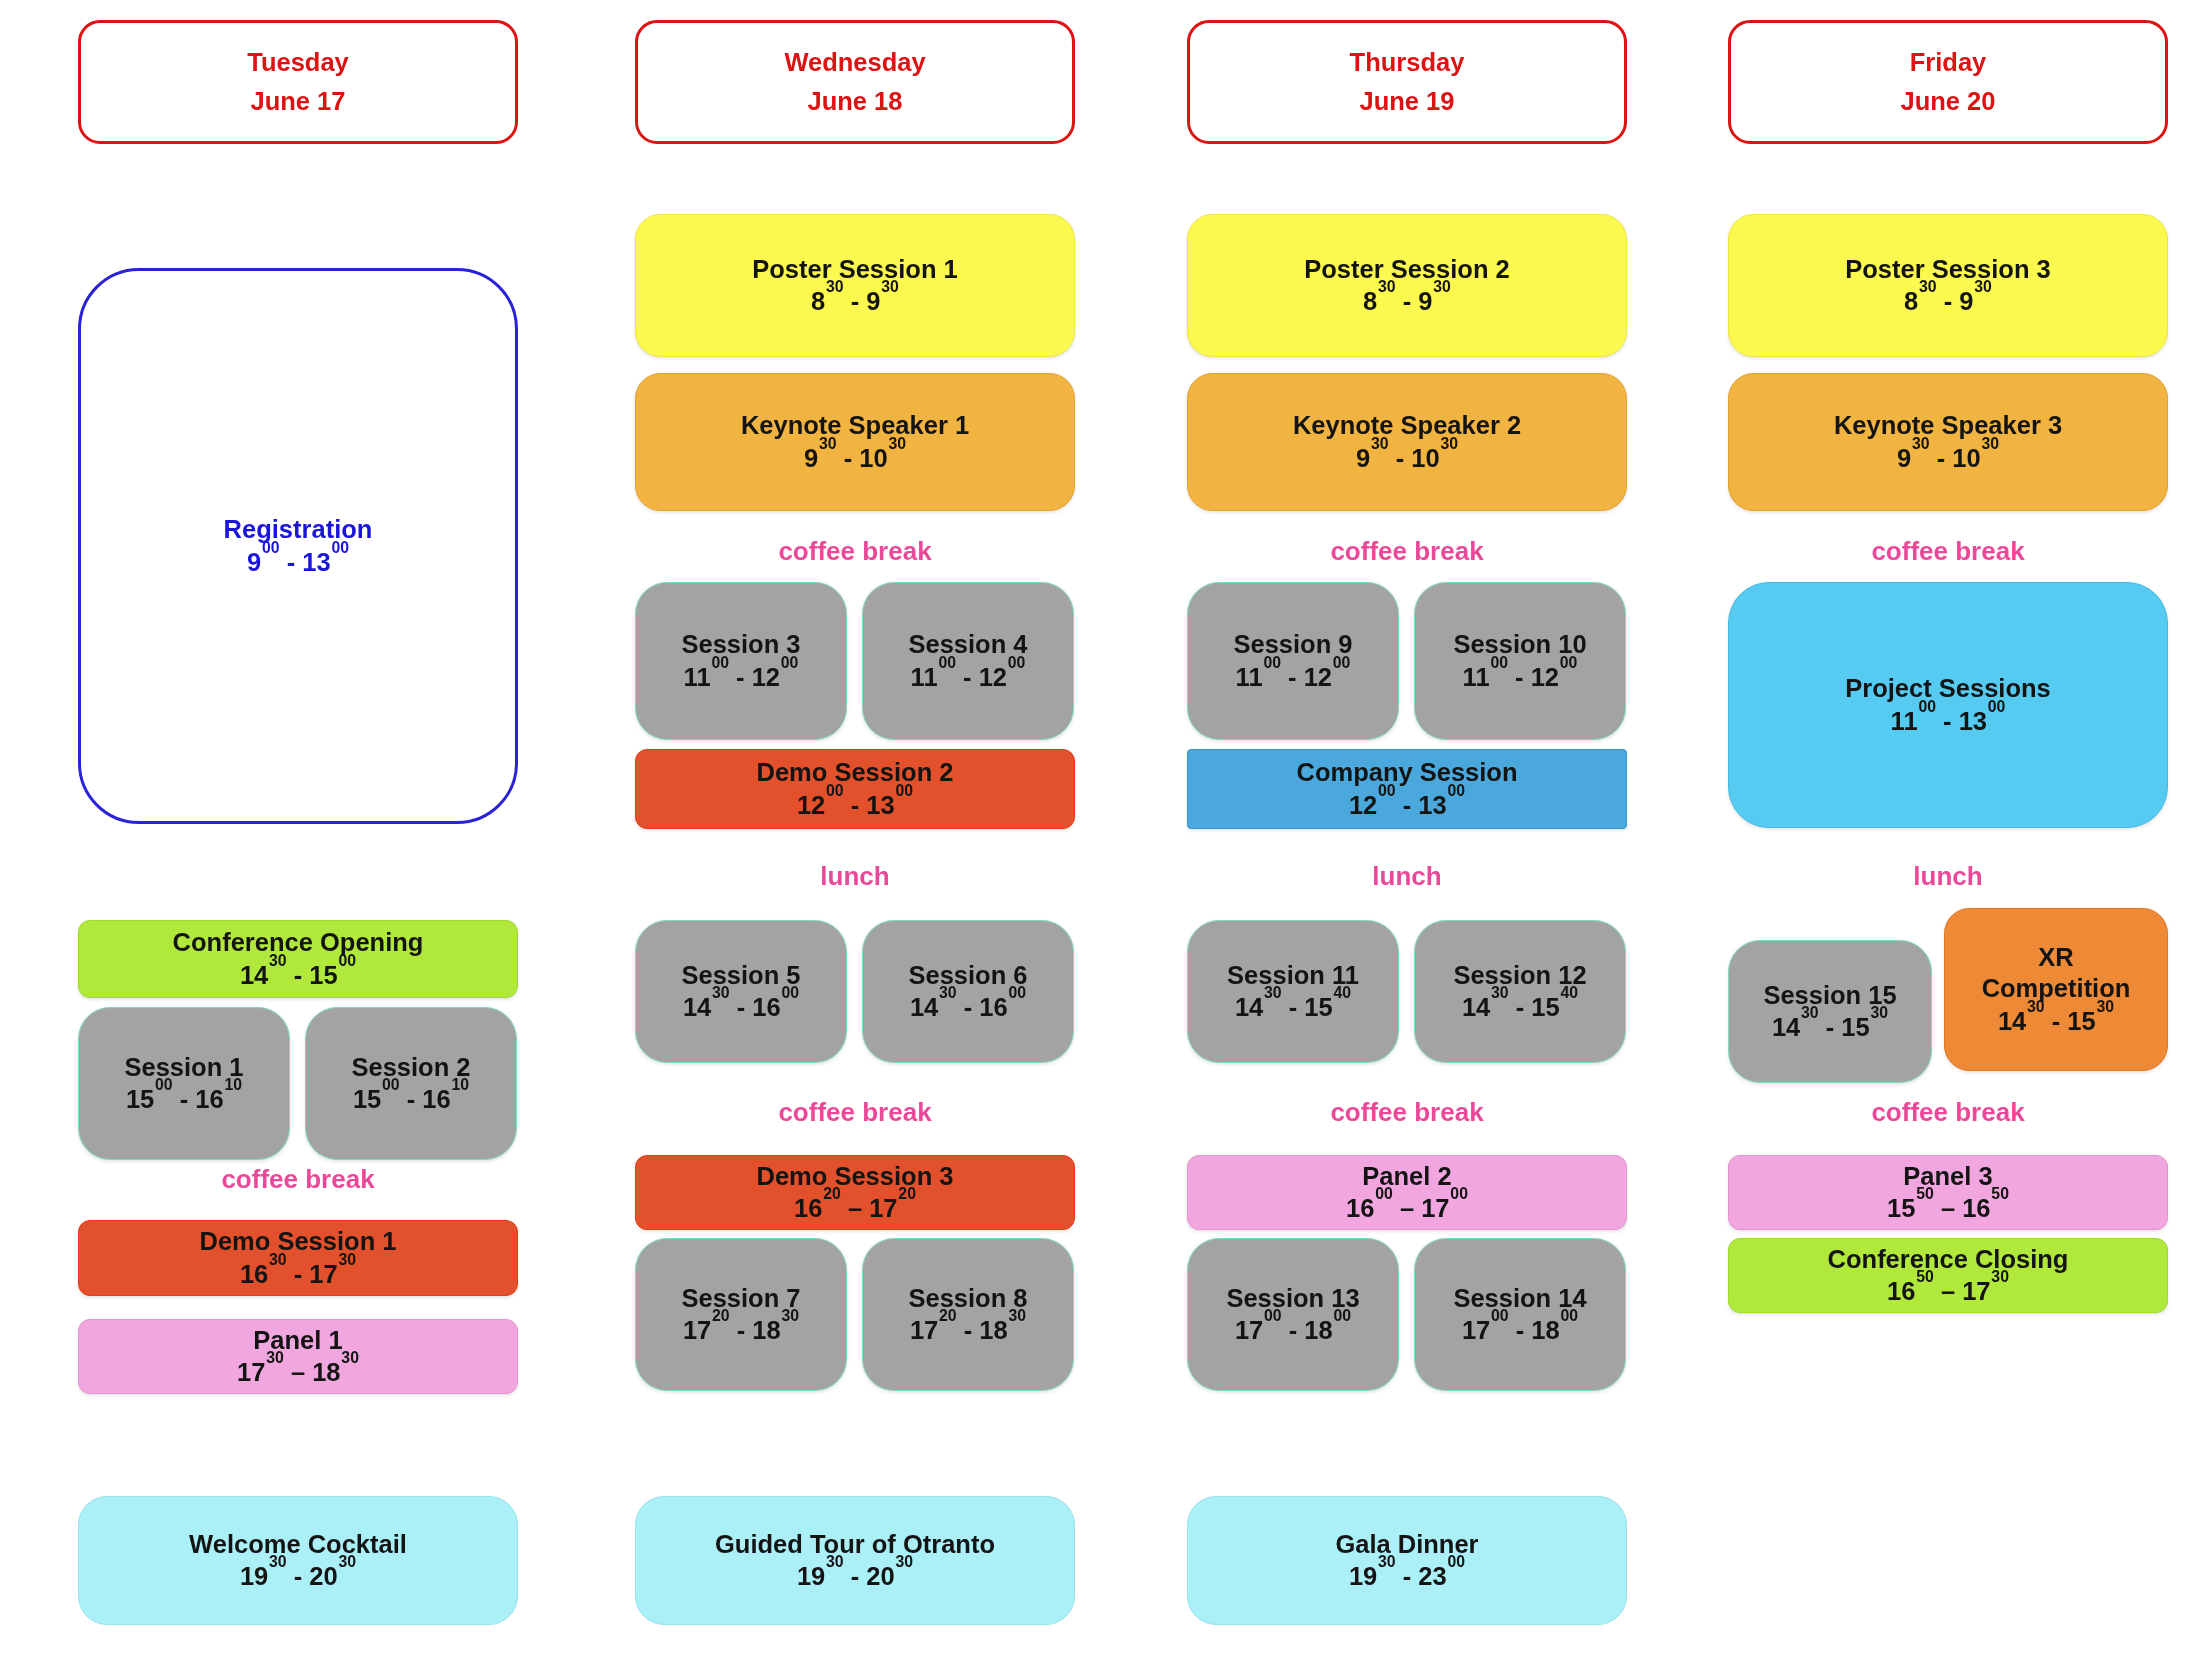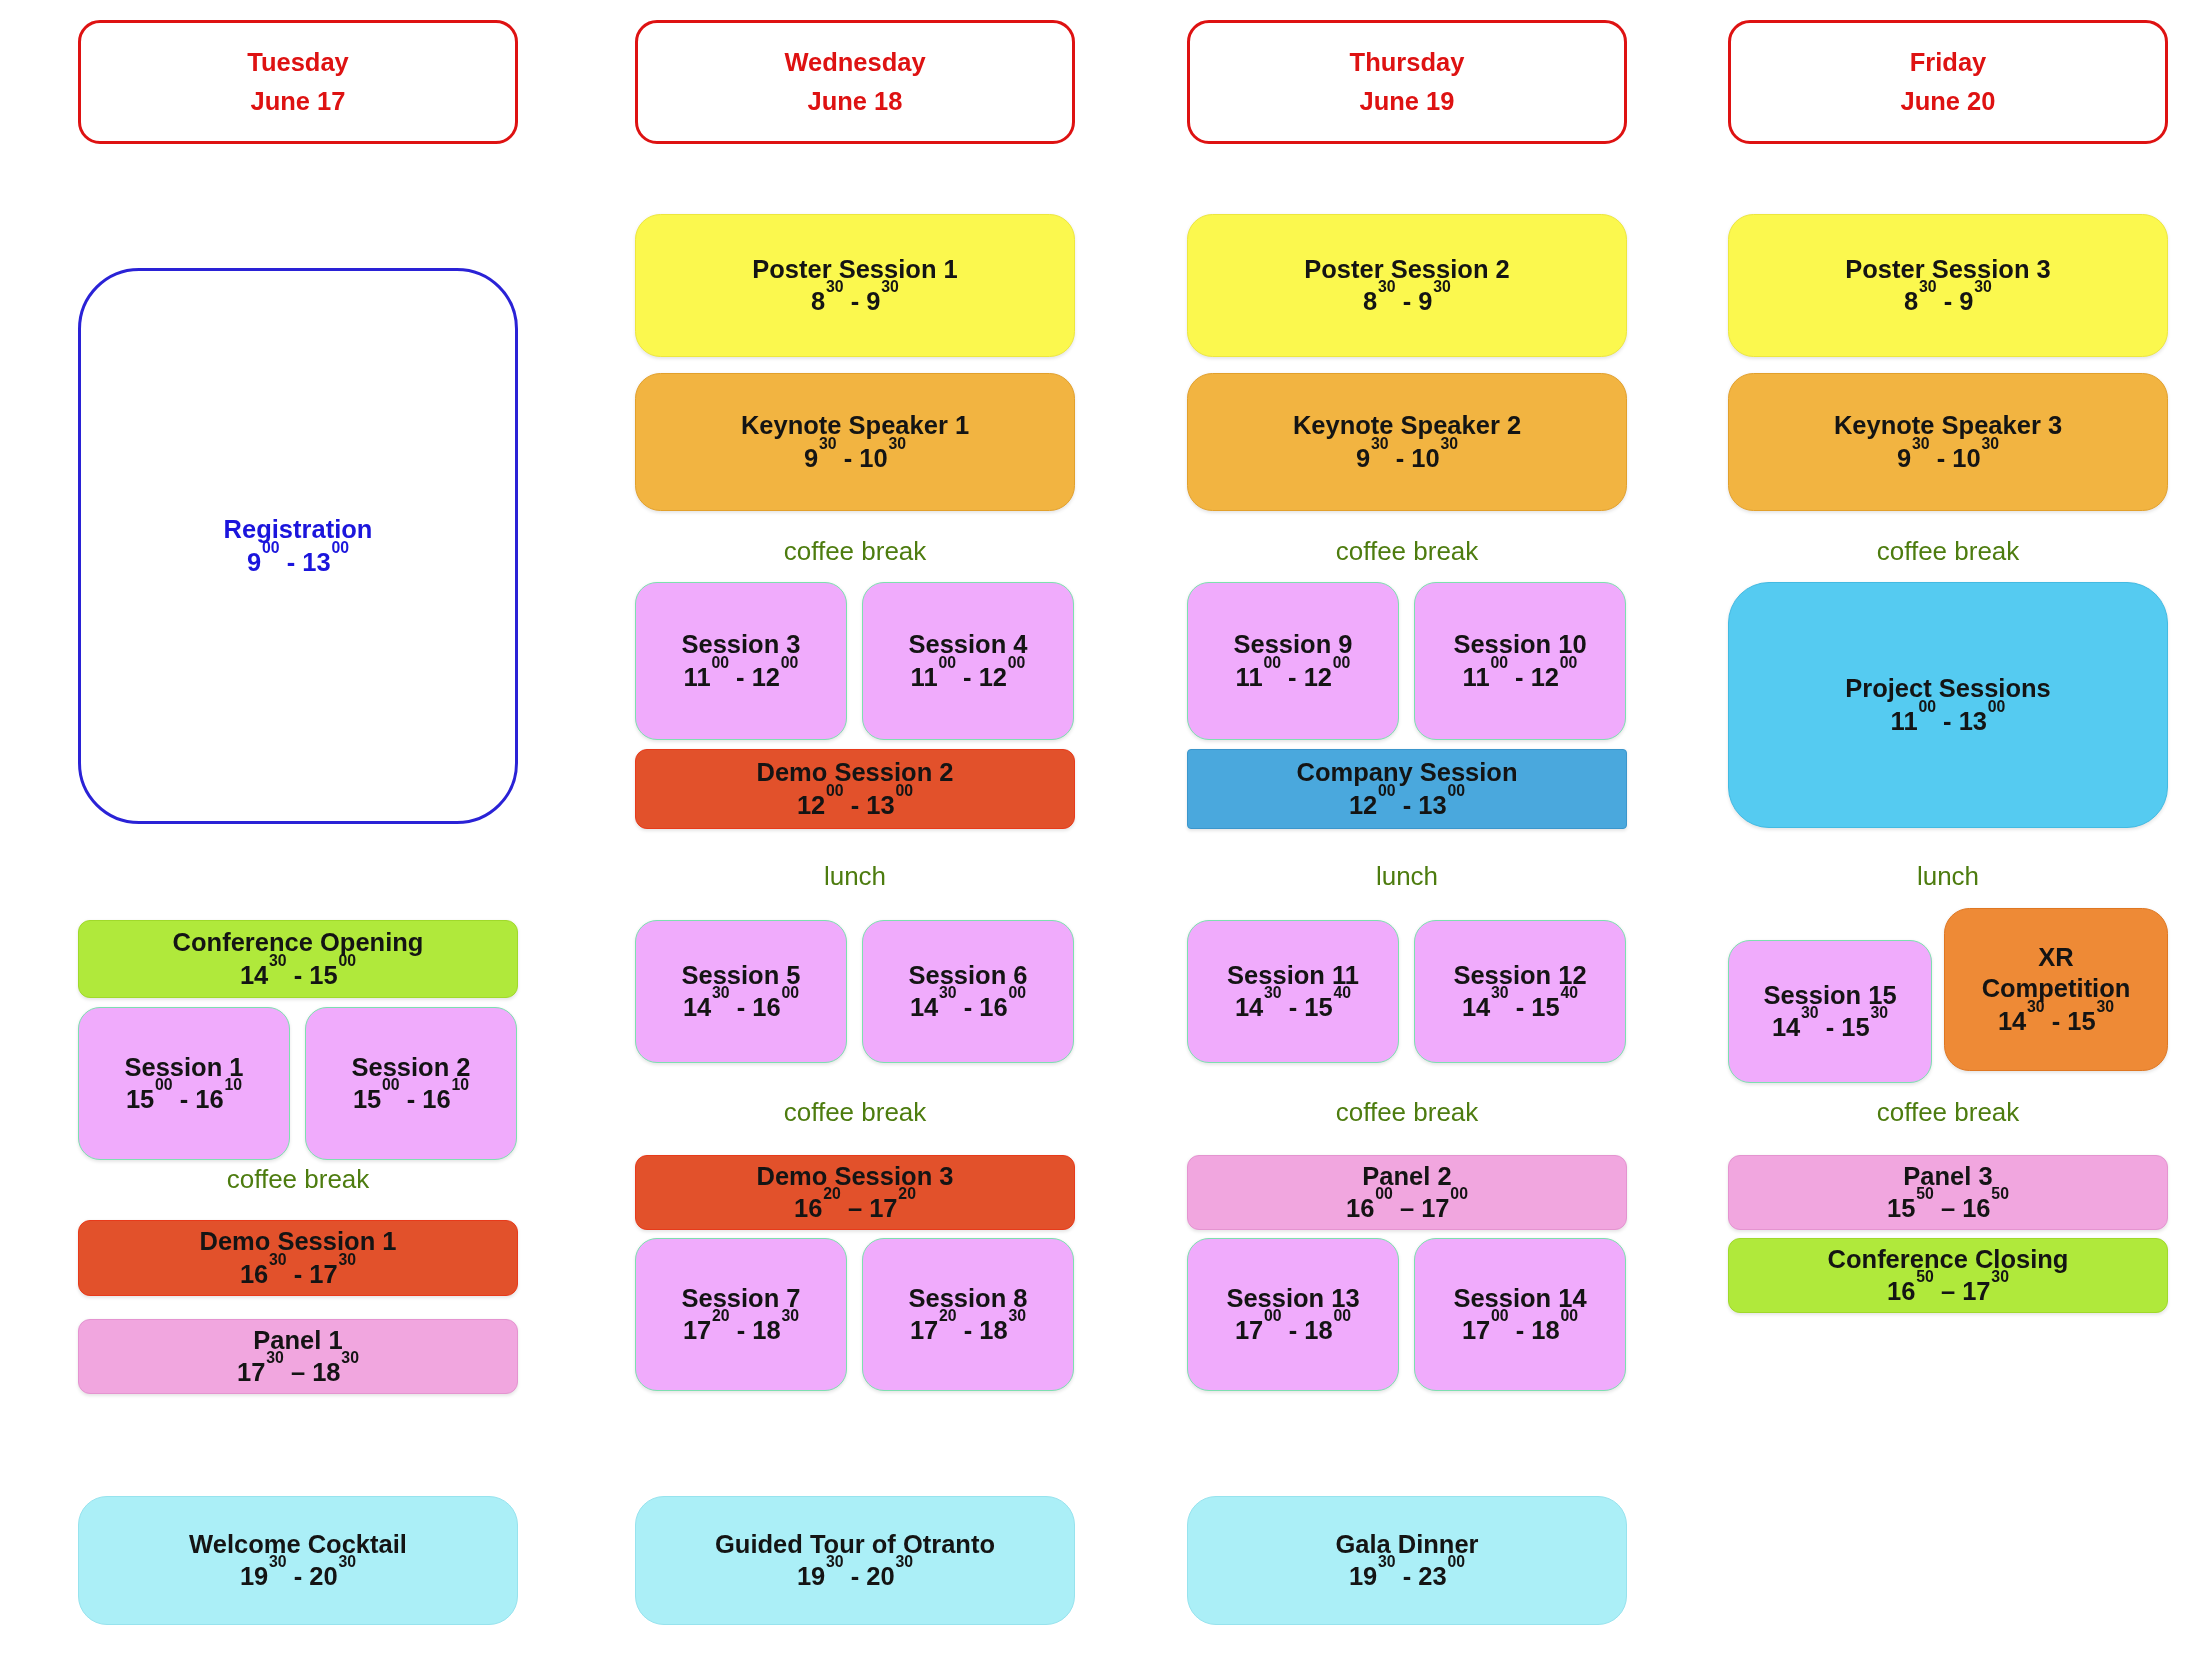--- a/index.html
+++ b/index.html
@@ -9,31 +9,31 @@
   .col-tue{left:78px}.col-wed{left:635px}.col-thu{left:1187px}.col-fri{left:1728px}
 
   .block{position:absolute;left:0;width:440px;box-sizing:border-box;
          display:flex;flex-direction:column;align-items:center;justify-content:center;
          text-align:center;border:1.7px solid transparent;box-shadow:0 1.7px 3.4px rgba(0,0,0,0.10);}
   .title,.time{font-weight:700;font-size:25.5px;line-height:1.24;}
   sup.m{font-size:0.62em;position:relative;top:-0.5em;margin-left:0.8px;font-weight:700;}
   .prewrap{white-space:pre-line;}
 
   .break{position:absolute;left:0;width:440px;height:37px;display:flex;align-items:center;
-         justify-content:center;font-size:26px;font-weight:400;color:#4d7c0f;}
+         justify-content:center;font-size:26px;font-weight:700;color:#ec4899;}
 
   .header{height:124px;top:20.4px;background:#ffffff;border:3.4px solid #DE1212;border-radius:22px;
           color:#DE1212;box-shadow:none;}
   .header .line{font-size:25.5px;font-weight:700;line-height:1.55;}
 
   .registration{background:#ffffff;border:3.4px solid #2A22D6;border-radius:61px;color:#1B15DC;box-shadow:none;}
 
   .yellow{background:#FBF84E;border-color:#EDE73E;border-radius:25.5px;}
   .amber{background:#F2B441;border-color:#E2A02C;border-radius:25.5px;}
-  .mint{background:#f0abfc;border-color:#7DDFB0;border-radius:22px;}
+  .mint{background:#a3a3a3;border-color:#7DDFB0;border-radius:32px;}
   .redstrip{background:#E2512B;border-color:#E83A1A;border-radius:12px;}
   .bluestrip{background:#4AA8DD;border-color:#3B96CC;border-radius:4px;}
   .pinkstrip{background:#F1A6DF;border-color:#E494D0;border-radius:12px;}
   .limestrip{background:#B0E93B;border-color:#A0D92B;border-radius:12px;}
   .sky{background:#55CBF1;border-color:#43BAE2;border-radius:41px;}
   .cyan{background:#ABEFF7;border-color:#97E3EE;border-radius:29px;box-shadow:none;}
   .xr{background:#EE8A36;border-color:#DF7722;border-radius:25.5px;}
 </style>
 </head>
 <body>

